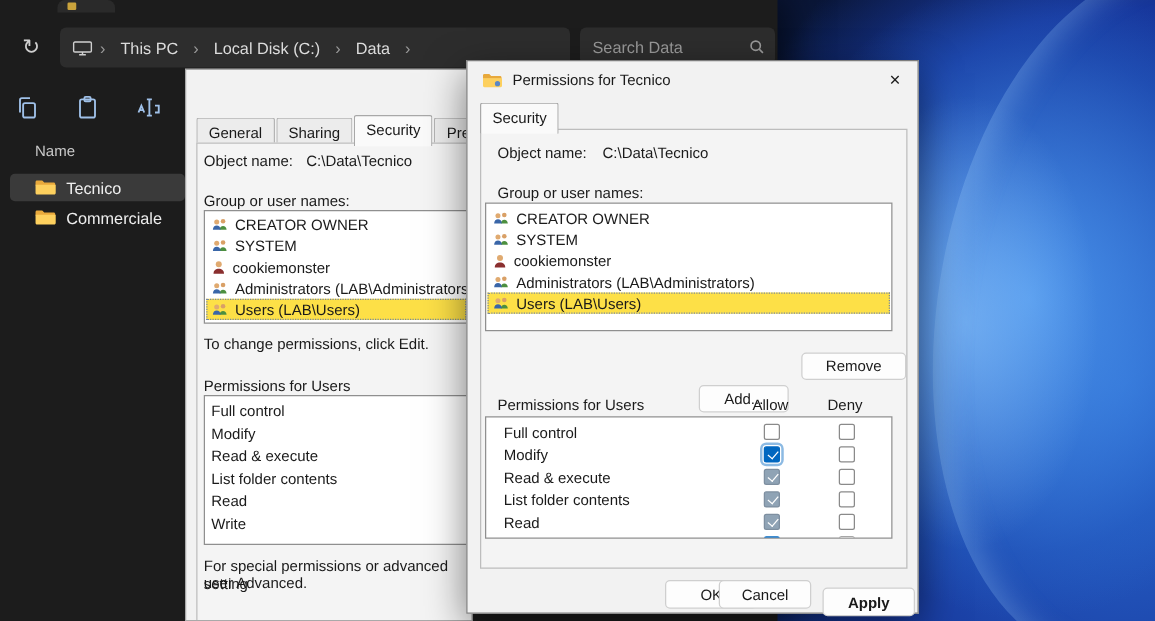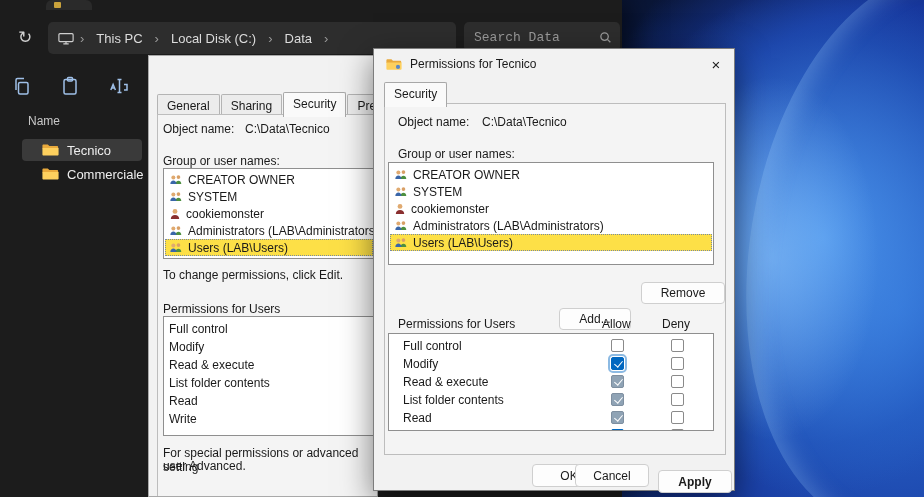--- a/index.html
+++ b/index.html
@@ -25,26 +25,26 @@
     display:flex; align-items:center; justify-content:center; border-radius:4px; }
   .crumbbar { position:absolute; left:48px; top:22px; width:408px; height:30px; background:#2d2d2d; border-radius:5px;
     display:flex; align-items:center; padding:16px 10px; gap:2px; }
   .crumb { color:#dcdcdc; padding:2px 8px; border-radius:4px; white-space:nowrap; }
   .crumb-sep { color:#9a9a9a; font-size:13px; padding:0 2px; }
   .crumb-sep::after { content:"›"; }
   .pcicon { display:flex; align-items:center; margin-right:2px; }
   .searchbar { position:absolute; left:464px; top:22px; width:156px; height:30px; background:#2d2d2d; border-radius:5px;
     display:flex; align-items:center; padding:0 8px 0 10px; }
   .searchbar input { flex:1; background:transparent; border:none; outline:none; color:#14b8a6; font-size:13px;
-    font-family:Liberation Mono, monospace; min-width:0; }
+    font-family:Liberation Sans, sans-serif; min-width:0; }
   .searchbar input::placeholder { color:#9a9a9a; }
   .tbicons { position:absolute; left:0; top:68px; width:150px; height:36px; }
   .tbicon { position:absolute; top:4px; width:28px; height:28px; display:flex; align-items:center; justify-content:center; border-radius:4px; }
   .listhead { position:absolute; left:28px; top:114px; color:#c9c9c9; font-size:12px; }
-  .frow { position:absolute; left:22px; width:120px; height:22px; display:flex; align-items:center; gap:8px;
+  .frow { position:absolute; left:8px; width:140px; height:22px; display:flex; align-items:center; gap:8px;
     padding-left:20px; border-radius:4px; color:#eee; }
   .frow.sel { background:#3a3a3a; }
 
   
   .dlg { position:absolute; background:#f2f2f2; font-size:12px; color:#1a1a1a; }
   .dlg-title { position:absolute; left:0; top:0; right:0; height:30px; display:flex; align-items:center; padding-left:12px; gap:8px; }
   .dlg-title .ttext { font-size:12px; }
   .tab { display:inline-block; padding:4px 9px 3px; border:1px solid #b4b4b4; border-bottom:none; background:#ececec;
     font-size:12px; margin-right:1px; border-radius:2px 2px 0 0; position:relative; top:2px; }
   .tab.active { background:#fafafa; top:0; padding-bottom:6px; z-index:3; border-color:#a8a8a8; }

